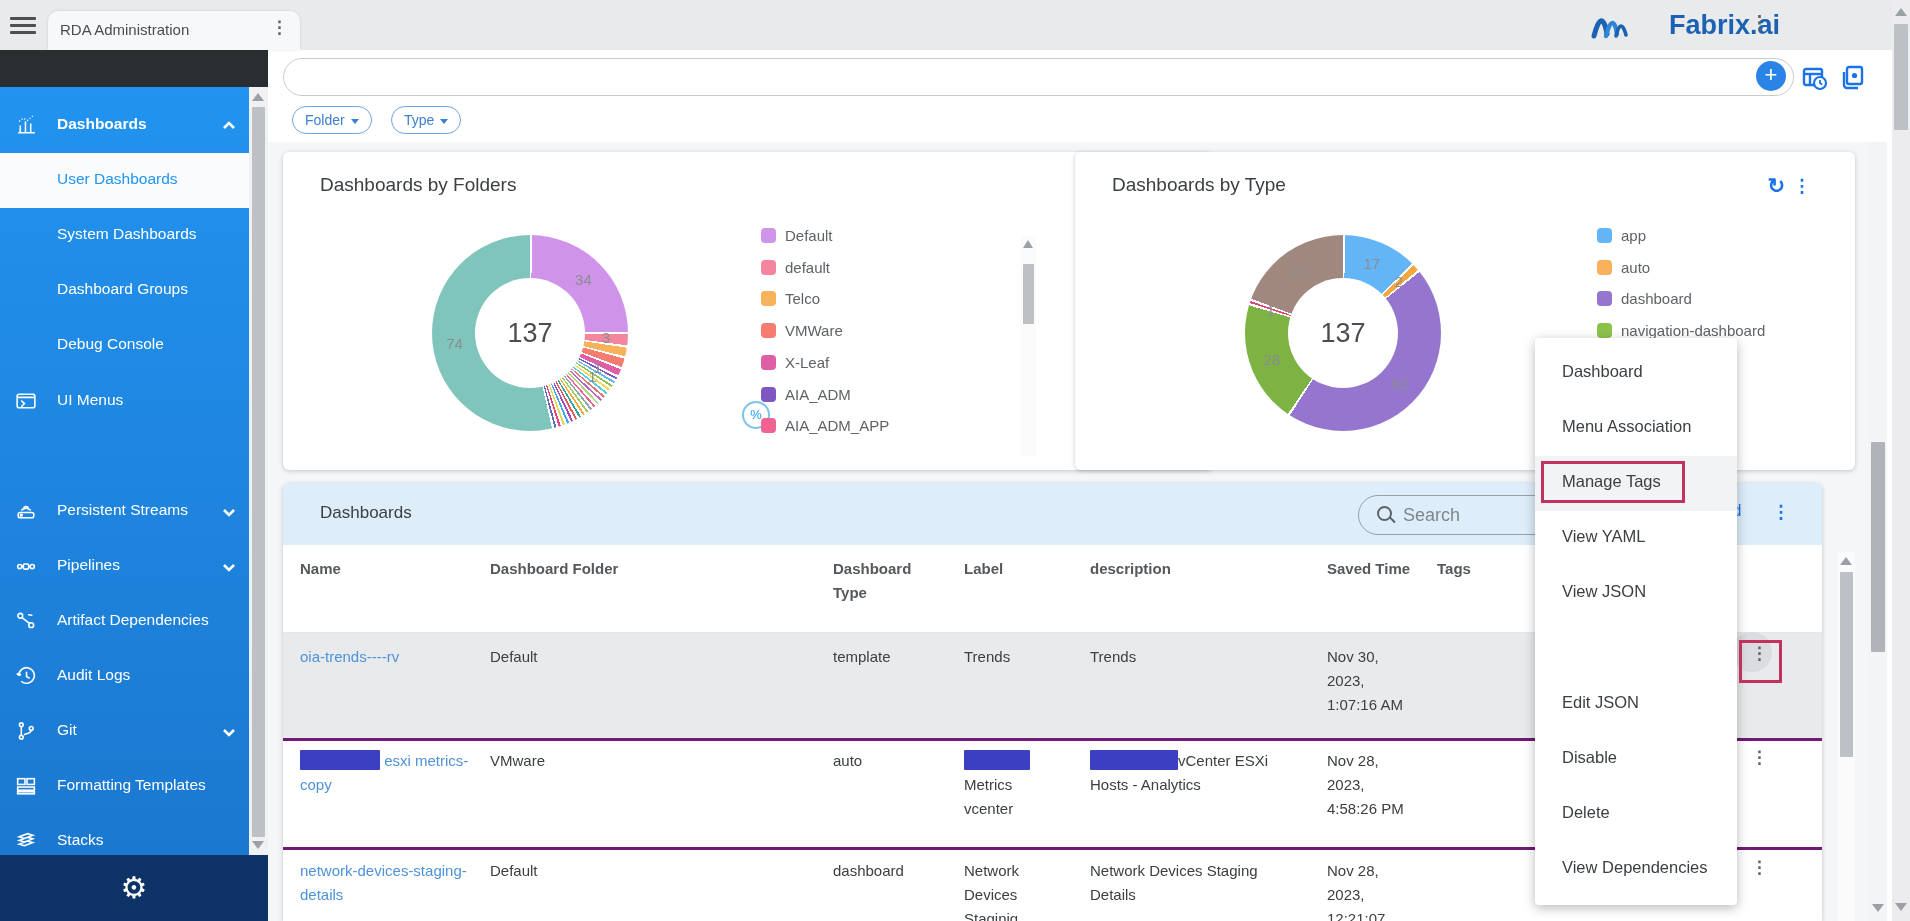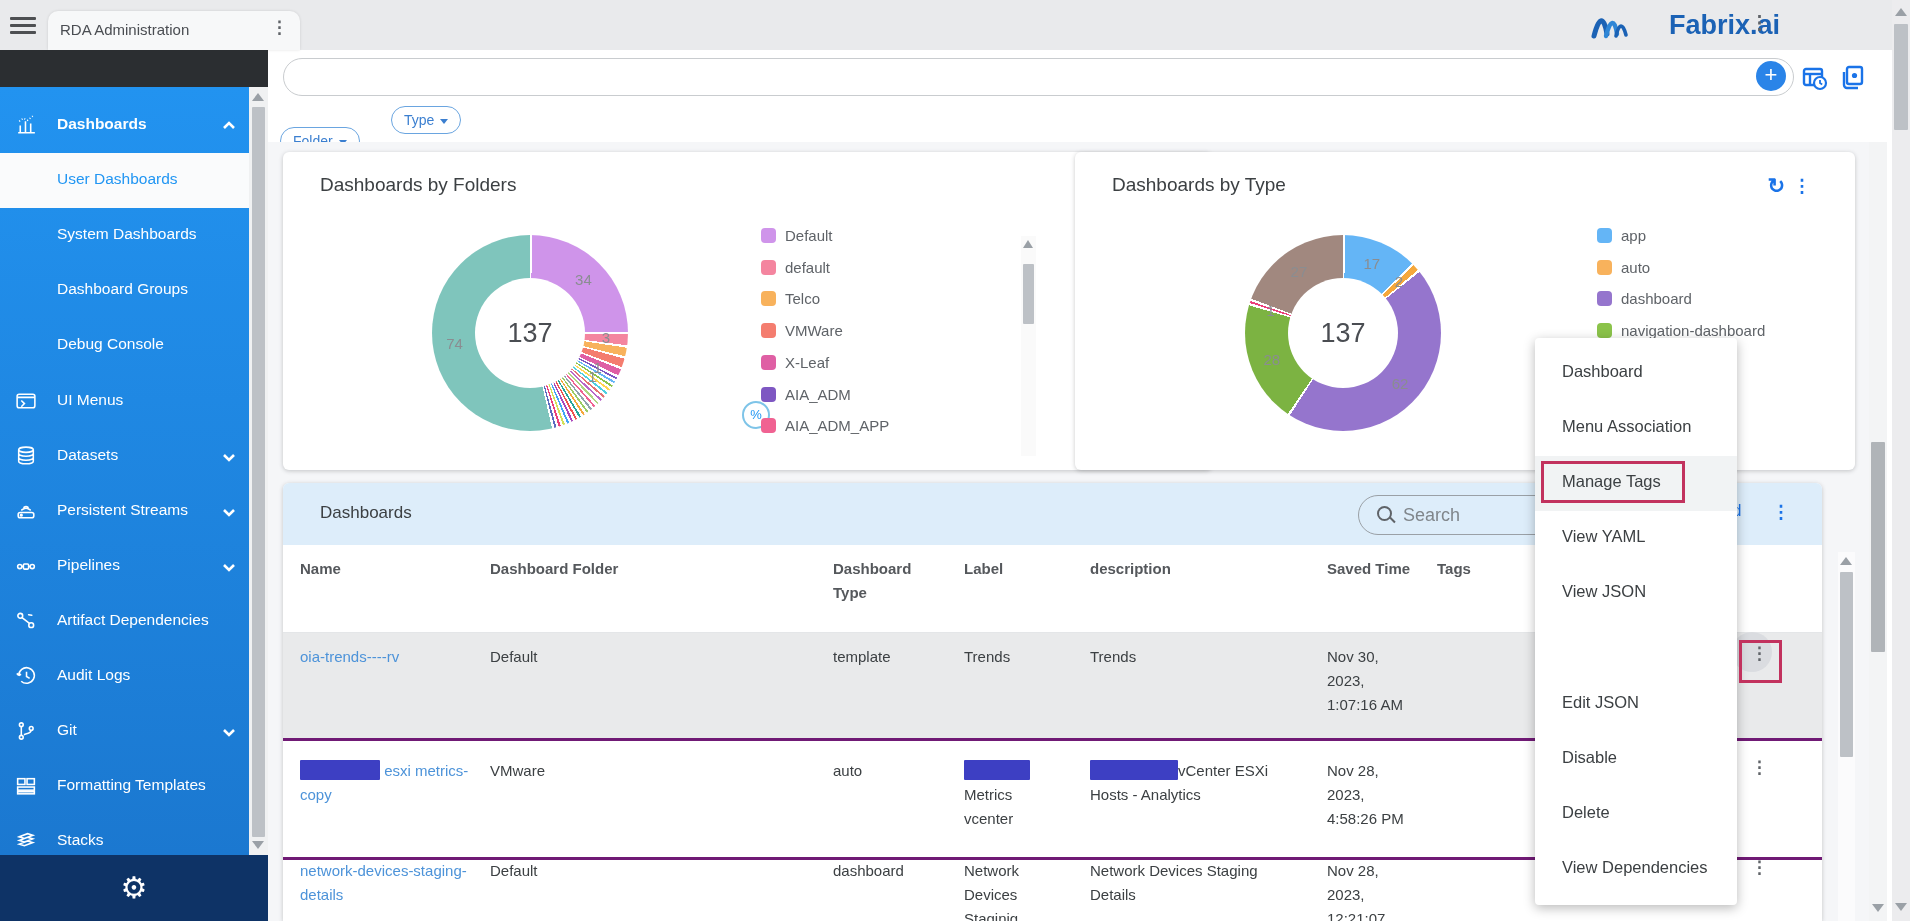--- a/index.html
+++ b/index.html
@@ -127,30 +127,20 @@
     <div class="side-item" style="top: 231px;">
       <span class="lbl">Debug Console</span>
     </div>
     <div class="side-item" style="top: 287px;">
       <span class="ic"><svg viewBox="0 0 23 23" width="24" height="24" fill="none" stroke="#fff" stroke-width="1.5">
           <rect x="3" y="5" width="17" height="13" rx="2"></rect>
           <path d="M3 8h17M7 11l3 3-3 3"></path>
         </svg></span>
       <span class="lbl">UI Menus</span>
     </div>
-    <div class="side-item" style="top: 342px;">
-      <span class="ic"><svg viewBox="0 0 23 23" width="24" height="24" fill="none" stroke="#fff" stroke-width="1.5">
-          <ellipse cx="11.5" cy="5.5" rx="7" ry="2.5"></ellipse>
-          <path d="M4.5 5.5v11c0 1.4 3.1 2.5 7 2.5s7-1.1 7-2.5v-11M4.5 9.2c0 1.4 3.1 2.5 7 2.5s7-1.1 7-2.5M4.5 13c0 1.4 3.1 2.5 7 2.5s7-1.1 7-2.5"></path>
-        </svg></span>
-      <span class="lbl">Datasets</span>
-      <span class="chev"><svg viewBox="0 0 16 16" width="16" height="16" fill="none" stroke="#fff" stroke-width="2.6">
-          <path d="M3 6l5 5 5-5"></path>
-        </svg></span>
-    </div>
     <div class="side-item" style="top: 397px;">
       <span class="ic"><svg viewBox="0 0 23 23" width="24" height="24" fill="none" stroke="#fff" stroke-width="1.5">
           <rect x="4" y="13" width="15" height="5" rx="2"></rect>
           <path d="M7.5 10.5c2.3-2 5.7-2 8 0M9.5 8c1.2-1 2.8-1 4 0" stroke-linecap="round"></path>
           <circle cx="7" cy="15.5" r=".8" fill="#fff"></circle>
         </svg></span>
       <span class="lbl">Persistent Streams</span>
       <span class="chev"><svg viewBox="0 0 16 16" width="16" height="16" fill="none" stroke="#fff" stroke-width="2.6">
           <path d="M3 6l5 5 5-5"></path>
         </svg></span>
@@ -228,21 +218,21 @@
   <line x1="8" y1="8" x2="8" y2="19" stroke="#1a73e8" stroke-width="2.4"></line>
   <circle cx="18" cy="17" r="6" fill="#fff" stroke="#1a73e8" stroke-width="2.2"></circle>
   <path d="M18 14v3l2.2 1.4" stroke="#1a73e8" stroke-width="1.8" fill="none"></path>
 </svg>
 <svg class="abs tool-ic" style="left:1840px;top:65px" width="26" height="26" viewBox="0 0 26 26">
   <rect x="7" y="2" width="15" height="17" rx="2" fill="none" stroke="#1a73e8" stroke-width="2.4"></rect>
   <path d="M4 7v13a3 3 0 0 0 3 3h11" fill="none" stroke="#1a73e8" stroke-width="2.4"></path>
   <circle cx="14.5" cy="10.5" r="2.6" fill="#1a73e8"></circle>
 </svg>
 <div id="chips">
-    <div class="abs chip" style="left: 280px; margin-top: 21px;"><span>Folder</span><span class="caret"></span></div>
+    <div class="abs chip" style="left: 292px;"><span>Folder</span><span class="caret"></span></div>
     <div class="abs chip" style="left: 391px;"><span>Type</span><span class="caret"></span></div>
   </div>
 
 <div class="abs contentbg"></div>
 
 <div class="abs card" id="card0" style="left:283px;top:152px;width:929px;height:318px">
   <div class="card-title">Dashboards by Folders</div>
   <div class="card-refresh" style="right:95px;top:22px">↻</div>
   <div class="card-kebab" style="right:68px;top:23px">⋮</div>
   <div class="abs pct-badge">%</div>
@@ -313,21 +303,21 @@
         <div class="cell" style="left:17px;top:12px;width:178px"><a>oia-trends----rv</a></div>
         <div class="cell" style="left:207px;top:12px;width:320px">Default</div>
         <div class="cell" style="left:550px;top:12px;width:100px">template</div>
         <div class="cell" style="left:681px;top:12px;width:90px"><span>Trends</span></div>
         <div class="cell" style="left:807px;top:12px;width:215px"><span>Trends</span></div>
         <div class="cell" style="left:1044px;top:12px;width:85px">Nov 30, 2023, 1:07:16 AM</div>
         <div class="cell" style="left:1154px;top:12px;width:120px"></div>
         <div class="hovcirc"></div>
         <span class="row-kebab">⋮</span>
       </div>
-      <div class="trow" style="top: 264px; height: 110px;">
+      <div class="trow" style="top: 254px; height: 110px;">
         <div class="cell" style="left:17px;top:12px;width:178px"><span class="redact" style="width:80px"></span><a> esxi metrics-copy</a></div>
         <div class="cell" style="left:207px;top:12px;width:320px">VMware</div>
         <div class="cell" style="left:550px;top:12px;width:100px">auto</div>
         <div class="cell" style="left:681px;top:12px;width:90px"><span class="redact" style="width:66px"></span><span> Metrics vcenter</span></div>
         <div class="cell" style="left:807px;top:12px;width:215px"><span class="redact" style="width:88px"></span><span>vCenter ESXi Hosts - Analytics</span></div>
         <div class="cell" style="left:1044px;top:12px;width:85px">Nov 28, 2023, 4:58:26 PM</div>
         <div class="cell" style="left:1154px;top:12px;width:120px"></div>
         <span class="row-kebab">⋮</span>
       </div>
       <div class="trow" style="top: 364px; height: 74px;">

